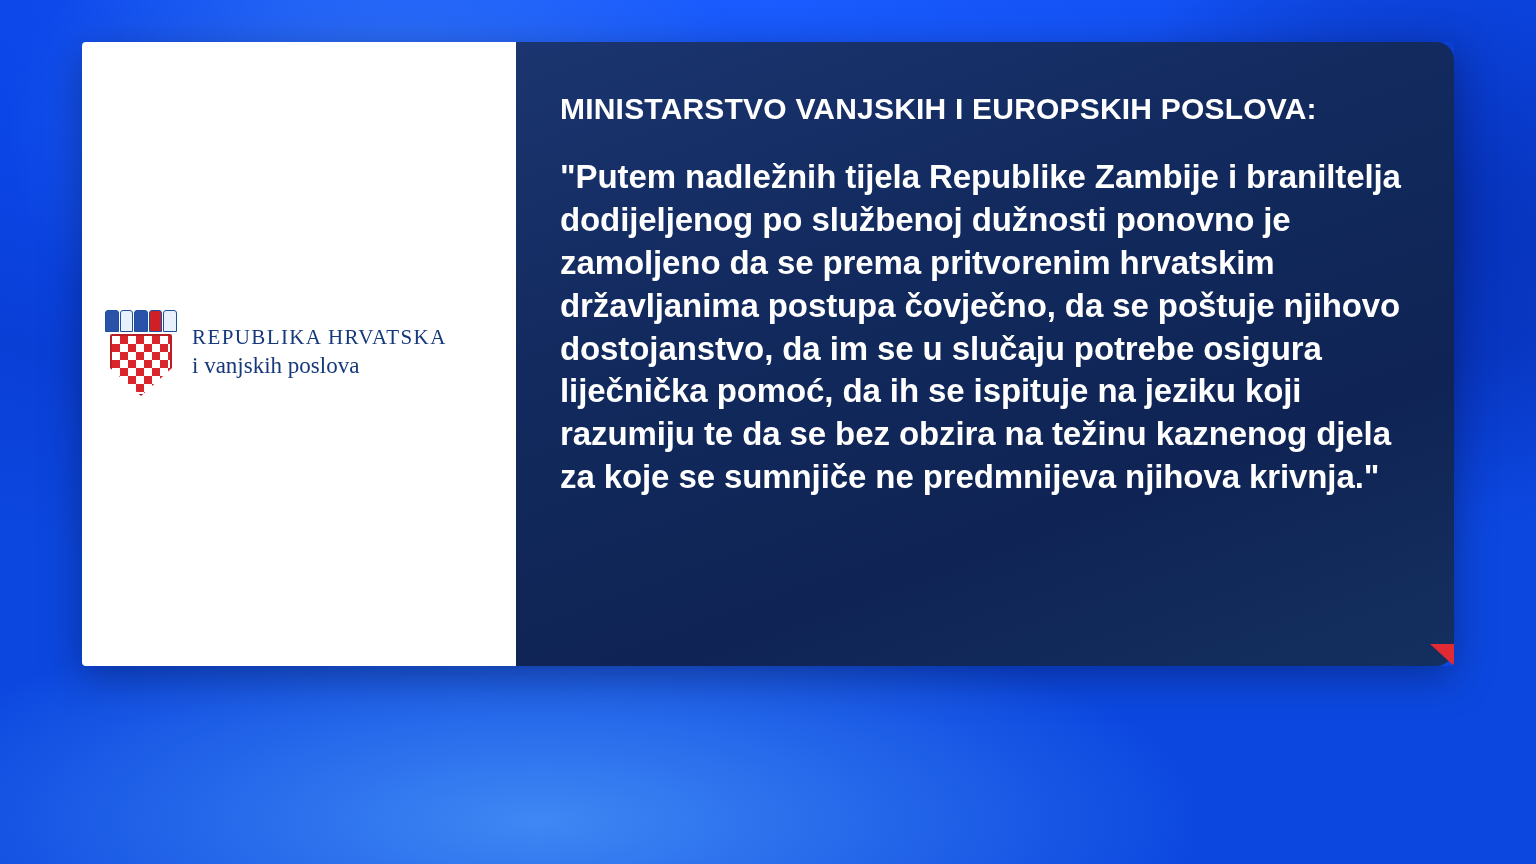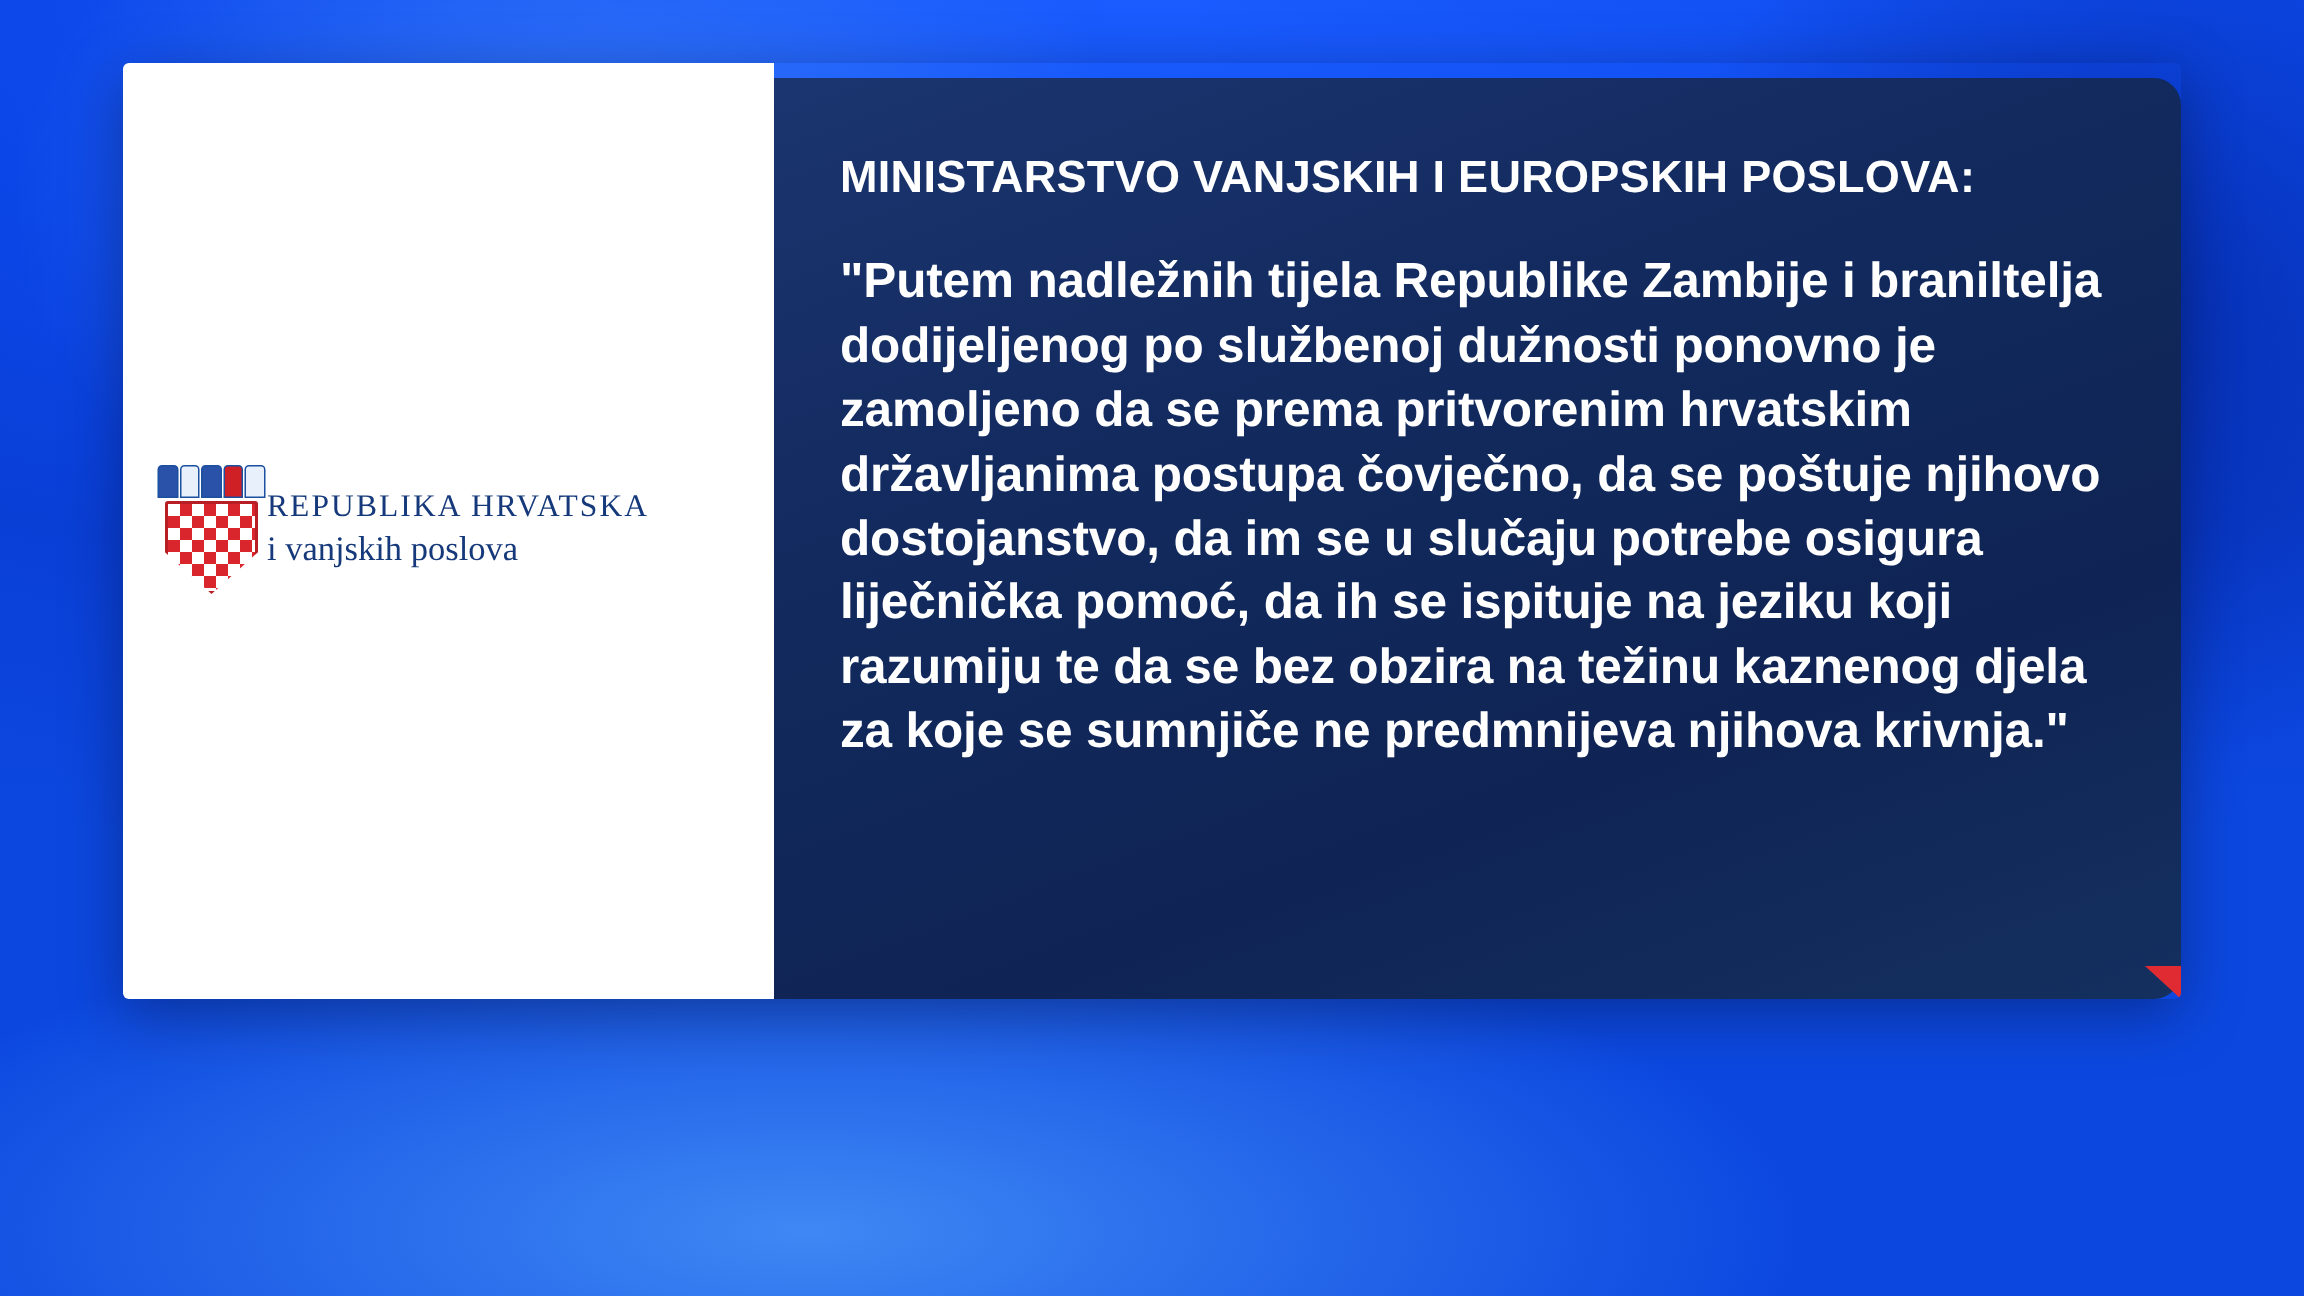--- a/index.html
+++ b/index.html
@@ -71,30 +71,30 @@
     flex: 0 0 434px;
   }
   .card-right {
     flex: 1 1 auto;
     background: linear-gradient(160deg, #1b3570 0%, #122a5e 35%, #0f2454 70%, #14305f 100%);
     position: relative;
     border-top-right-radius: 18px;
     border-bottom-right-radius: 18px;
     padding: 44px 48px 40px 44px;
     box-sizing: border-box;
-    margin-top: 10px;
   }
 
   
   .logo-block {
     position: absolute;
     left: 22px;
     top: 268px;
     display: flex;
     align-items: center;
+    gap: 14px;
   }
   .coat-of-arms {
     width: 74px;
     height: 86px;
     position: relative;
   }
   .coa-crown {
     position: absolute;
     top: 0;
     left: 1px;

